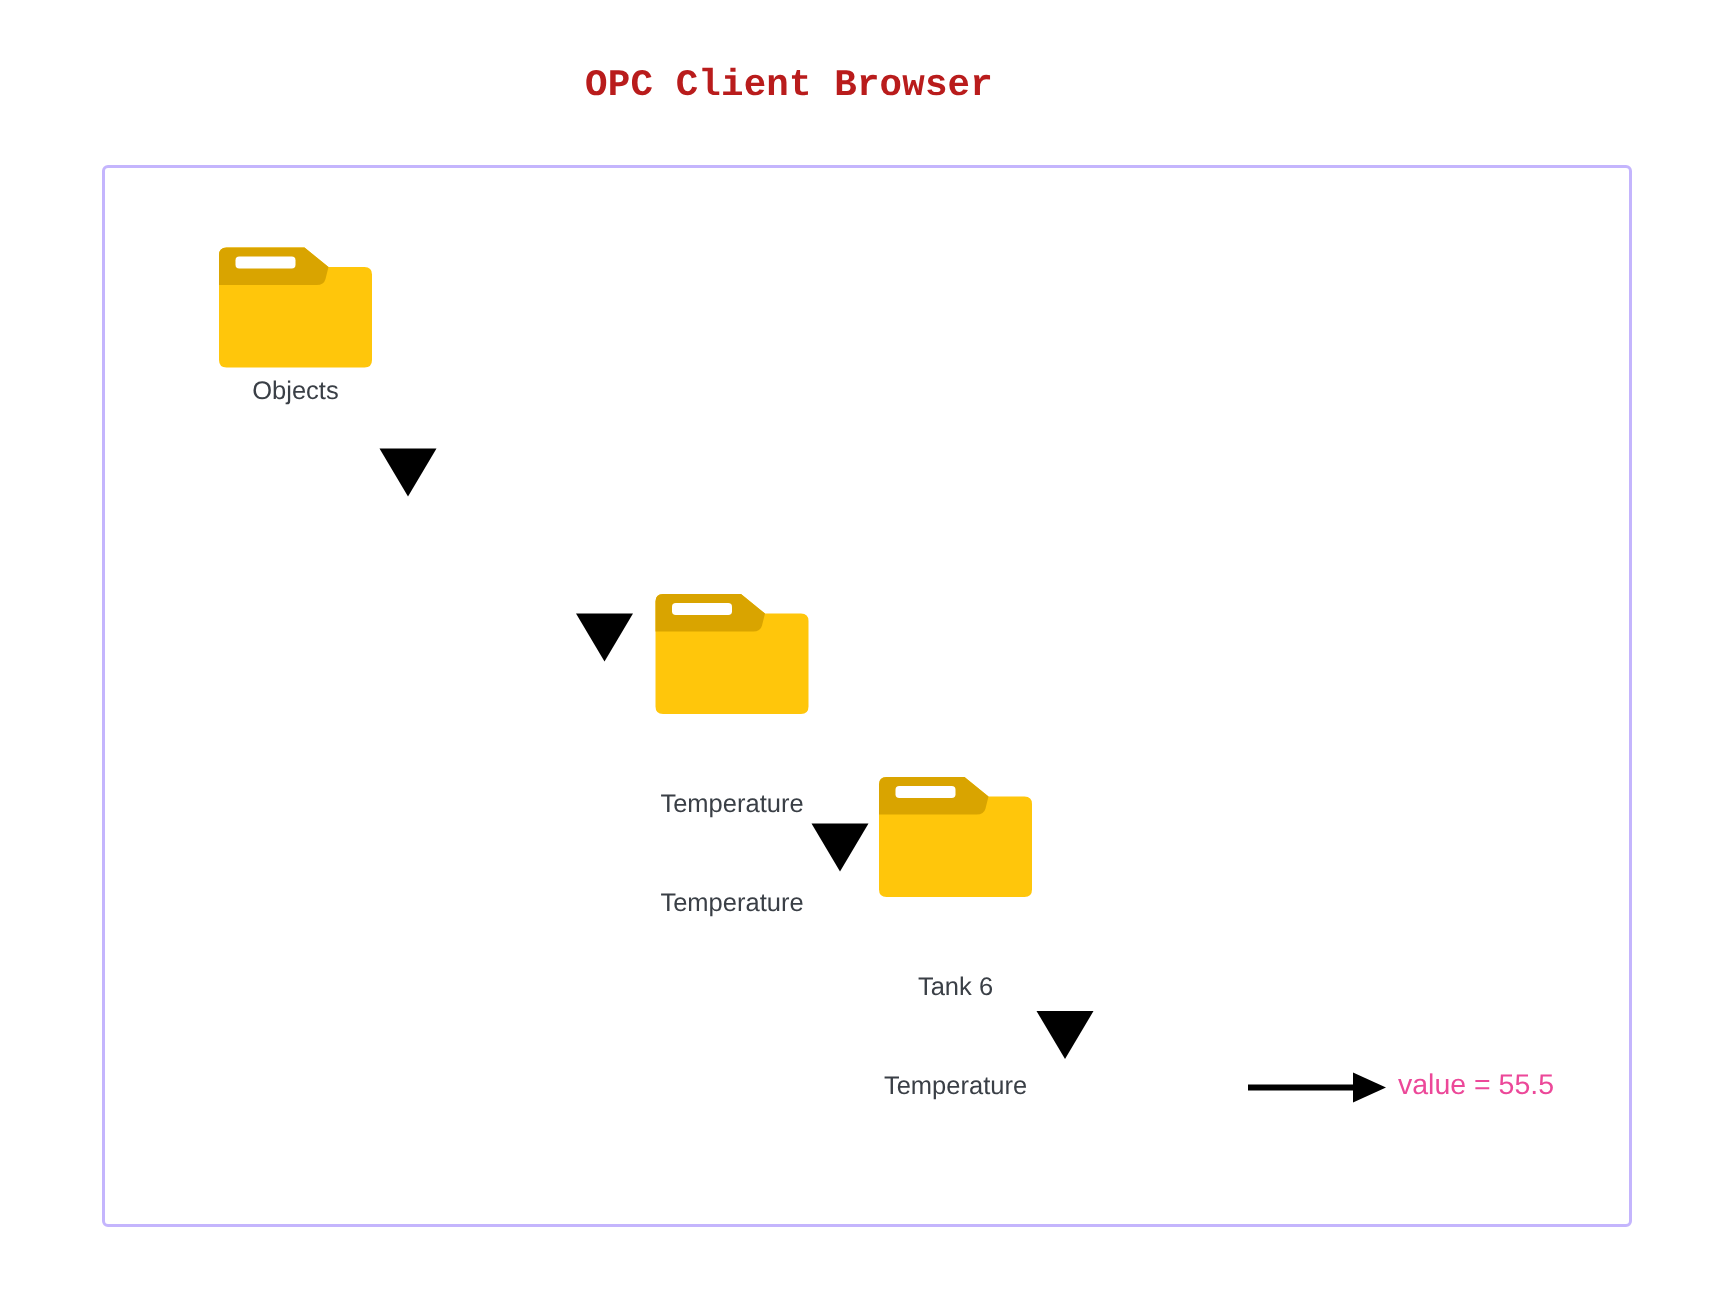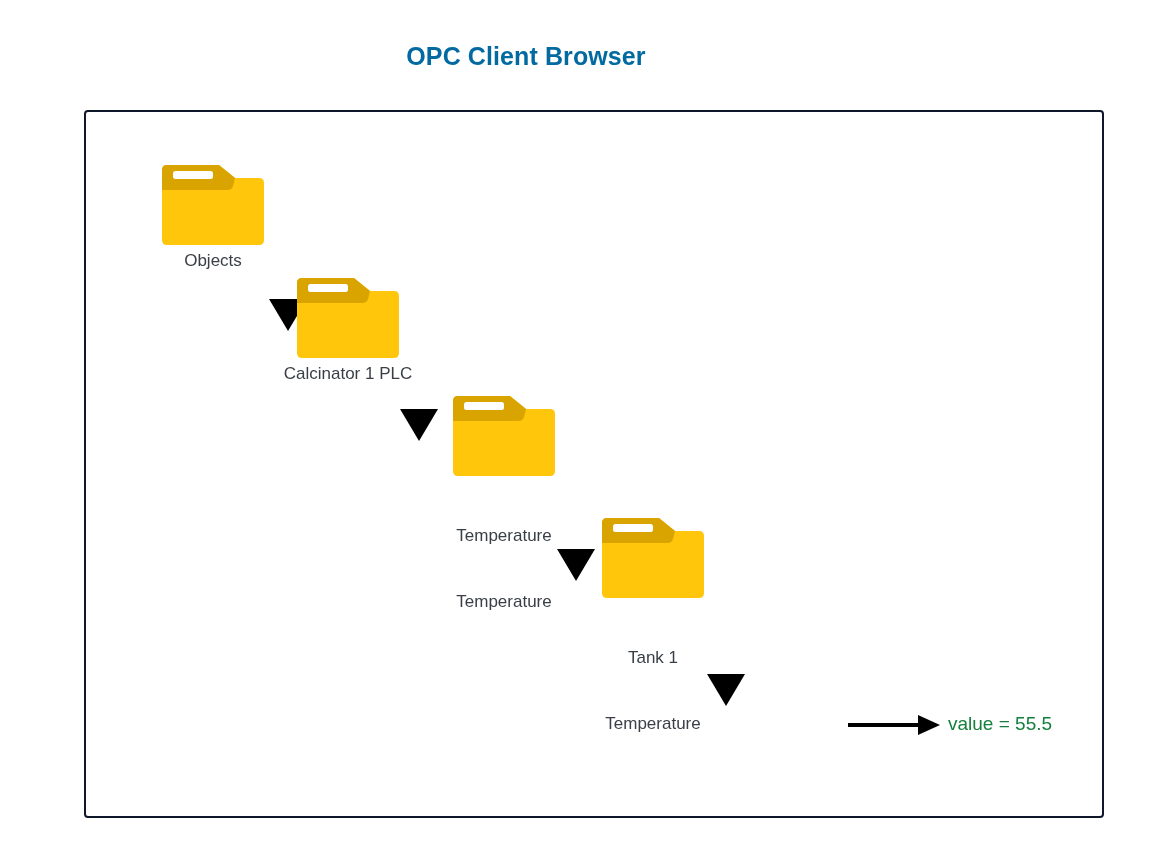--- a/index.html
+++ b/index.html
@@ -19,33 +19,34 @@
 
   
   #page-title {
     position: absolute;
     left: 0;
     top: 42px;
     width: 1052px;
     text-align: center;
     font-size: 25px;
     font-weight: bold;
-    color: #0369a1;
+    color: #b91c1c;
     letter-spacing: 0.1px;
     white-space: pre;
+    font-family: Liberation Mono, monospace;
   }
 
   
   #diagram-container {
     position: absolute;
-    left: 84px;
+    left: 68px;
     top: 110px;
     width: 1020px;
     height: 708px;
-    border: 2px solid #0f172a;
+    border: 2px solid #c4b5fd;
     border-radius: 4px;
     box-sizing: border-box;
     background: #ffffff;
   }
 
   
   .tree-node {
     position: absolute;
   }
 
@@ -67,21 +68,21 @@
     position: absolute;
   }
 
   
   #value-arrow {
     position: absolute;
   }
   #value-text {
     position: absolute;
     font-size: 19px;
-    color: #15803d;
+    color: #ec4899;
     white-space: pre;
   }
 </style>
 </head>
 <body>
 
 <div id="page-title">OPC Client Browser</div>
 
 <div id="diagram-container">
 
@@ -91,28 +92,20 @@
       <path d="M3 8 Q3 3 8 3 L60 3 L76 16 L74 24 Q73 28 68 28 L3 28 Z" fill="#D9A400"></path>
       <rect x="14" y="9" width="40" height="8" rx="2.5" fill="#ffffff"></rect>
     </svg>
     <div class="node-label" style="left:-26px; top:88px; width:160px;">Objects</div>
   </div>
 
   <svg class="down-arrow" style="left:180px; top:184px;" width="44" height="40" viewBox="0 0 44 40">
     <polygon points="3,3 41,3 22,35" fill="#000000"></polygon>
   </svg>
 
-  <div class="tree-node" style="left:208px; top:163px;">
-    <svg class="folder-icon" width="108" height="86" viewBox="0 0 108 86">
-      <path d="M3 8 Q3 3 8 3 L60 3 L76 16 L100 16 Q105 16 105 21 L105 78 Q105 83 100 83 L8 83 Q3 83 3 78 Z" fill="#FFC60B"></path>
-      <path d="M3 8 Q3 3 8 3 L60 3 L76 16 L74 24 Q73 28 68 28 L3 28 Z" fill="#D9A400"></path>
-      <rect x="14" y="9" width="40" height="8" rx="2.5" fill="#ffffff"></rect>
-    </svg>
-    <div class="node-label" style="left:-26px; top:88px; width:160px;">Calcinator 1 PLC</div>
-  </div>
 
   <svg class="down-arrow" style="left:311px; top:294px;" width="44" height="40" viewBox="0 0 44 40">
     <polygon points="3,3 41,3 22,35" fill="#000000"></polygon>
   </svg>
 
   <div class="tree-node" style="left:364px; top:281px;">
     <svg class="folder-icon" width="108" height="86" viewBox="0 0 108 86">
       <path d="M3 8 Q3 3 8 3 L60 3 L76 16 L100 16 Q105 16 105 21 L105 78 Q105 83 100 83 L8 83 Q3 83 3 78 Z" fill="#FFC60B"></path>
       <path d="M3 8 Q3 3 8 3 L60 3 L76 16 L74 24 Q73 28 68 28 L3 28 Z" fill="#D9A400"></path>
       <rect x="14" y="9" width="40" height="8" rx="2.5" fill="#ffffff"></rect>
@@ -127,21 +120,21 @@
     <polygon points="3,3 41,3 22,35" fill="#000000"></polygon>
   </svg>
 
   <div class="tree-node" style="left:513px; top:403px;">
     <svg class="folder-icon" width="108" height="86" viewBox="0 0 108 86">
       <path d="M3 8 Q3 3 8 3 L60 3 L76 16 L100 16 Q105 16 105 21 L105 78 Q105 83 100 83 L8 83 Q3 83 3 78 Z" fill="#FFC60B"></path>
       <path d="M3 8 Q3 3 8 3 L60 3 L76 16 L74 24 Q73 28 68 28 L3 28 Z" fill="#D9A400"></path>
       <rect x="14" y="9" width="40" height="8" rx="2.5" fill="#ffffff"></rect>
     </svg>
     <div class="node-label" style="left:-26px; top:88px; width:160px;">
-      <div>Tank 1</div>
+      <div>Tank 6</div>
       <div>Temperature</div>
     </div>
   </div>
 
   <svg class="down-arrow" style="left:618px; top:559px;" width="44" height="40" viewBox="0 0 44 40">
     <polygon points="3,3 41,3 22,35" fill="#000000"></polygon>
   </svg>
 
 
   <svg id="value-arrow" style="left:762px; top:599px;" width="96" height="28" viewBox="0 0 96 28">

